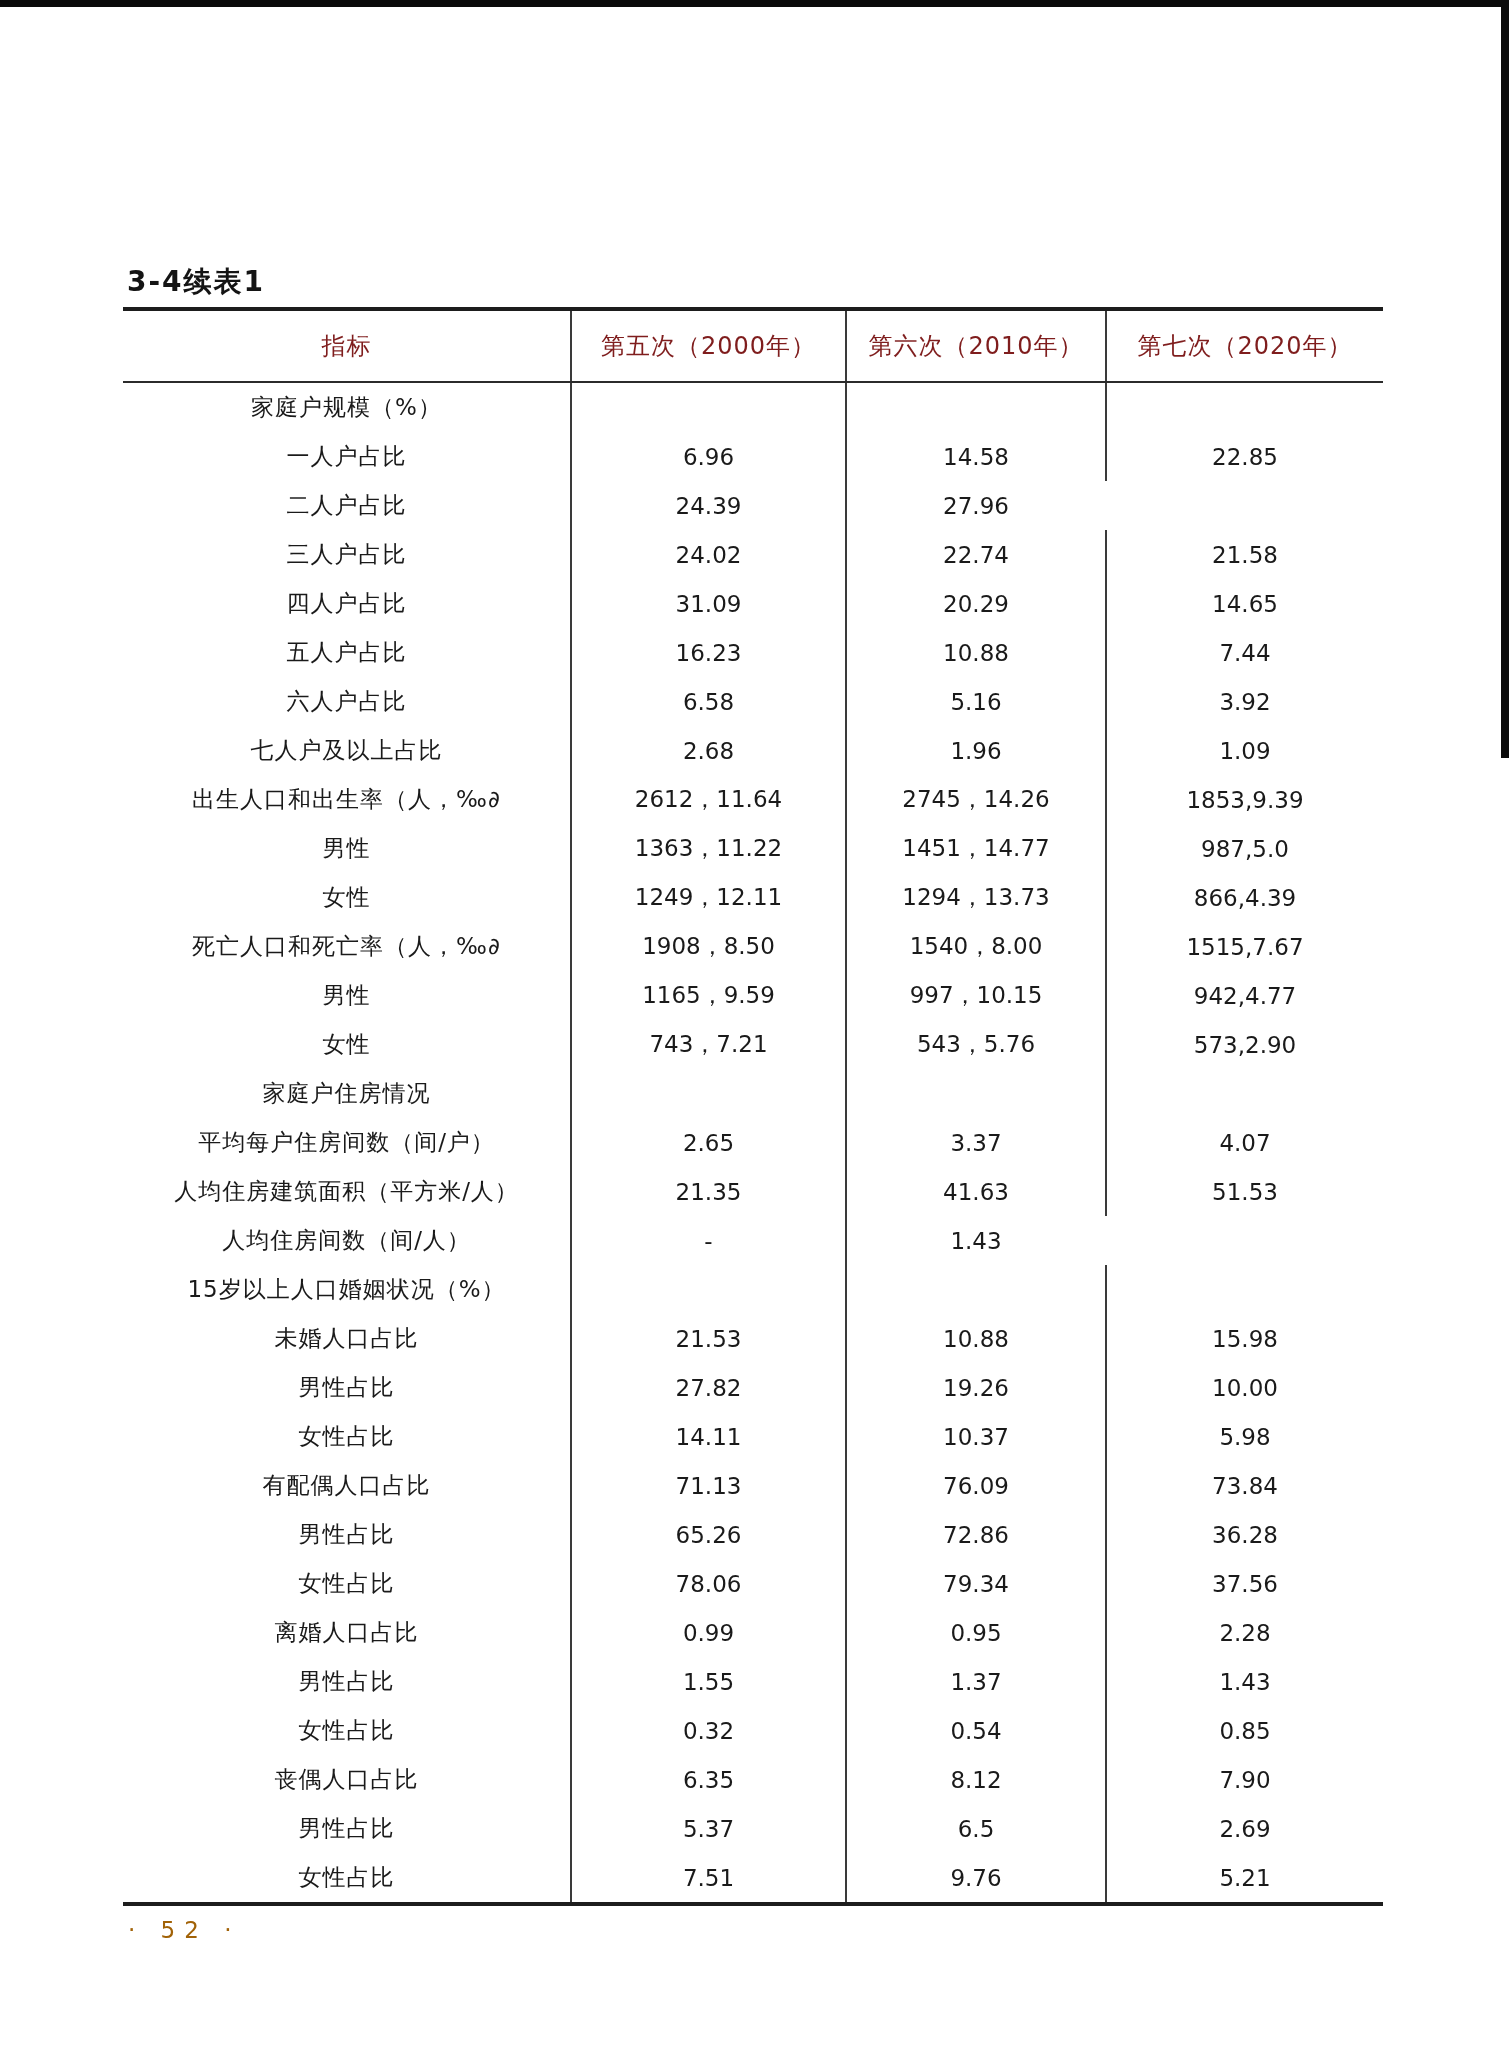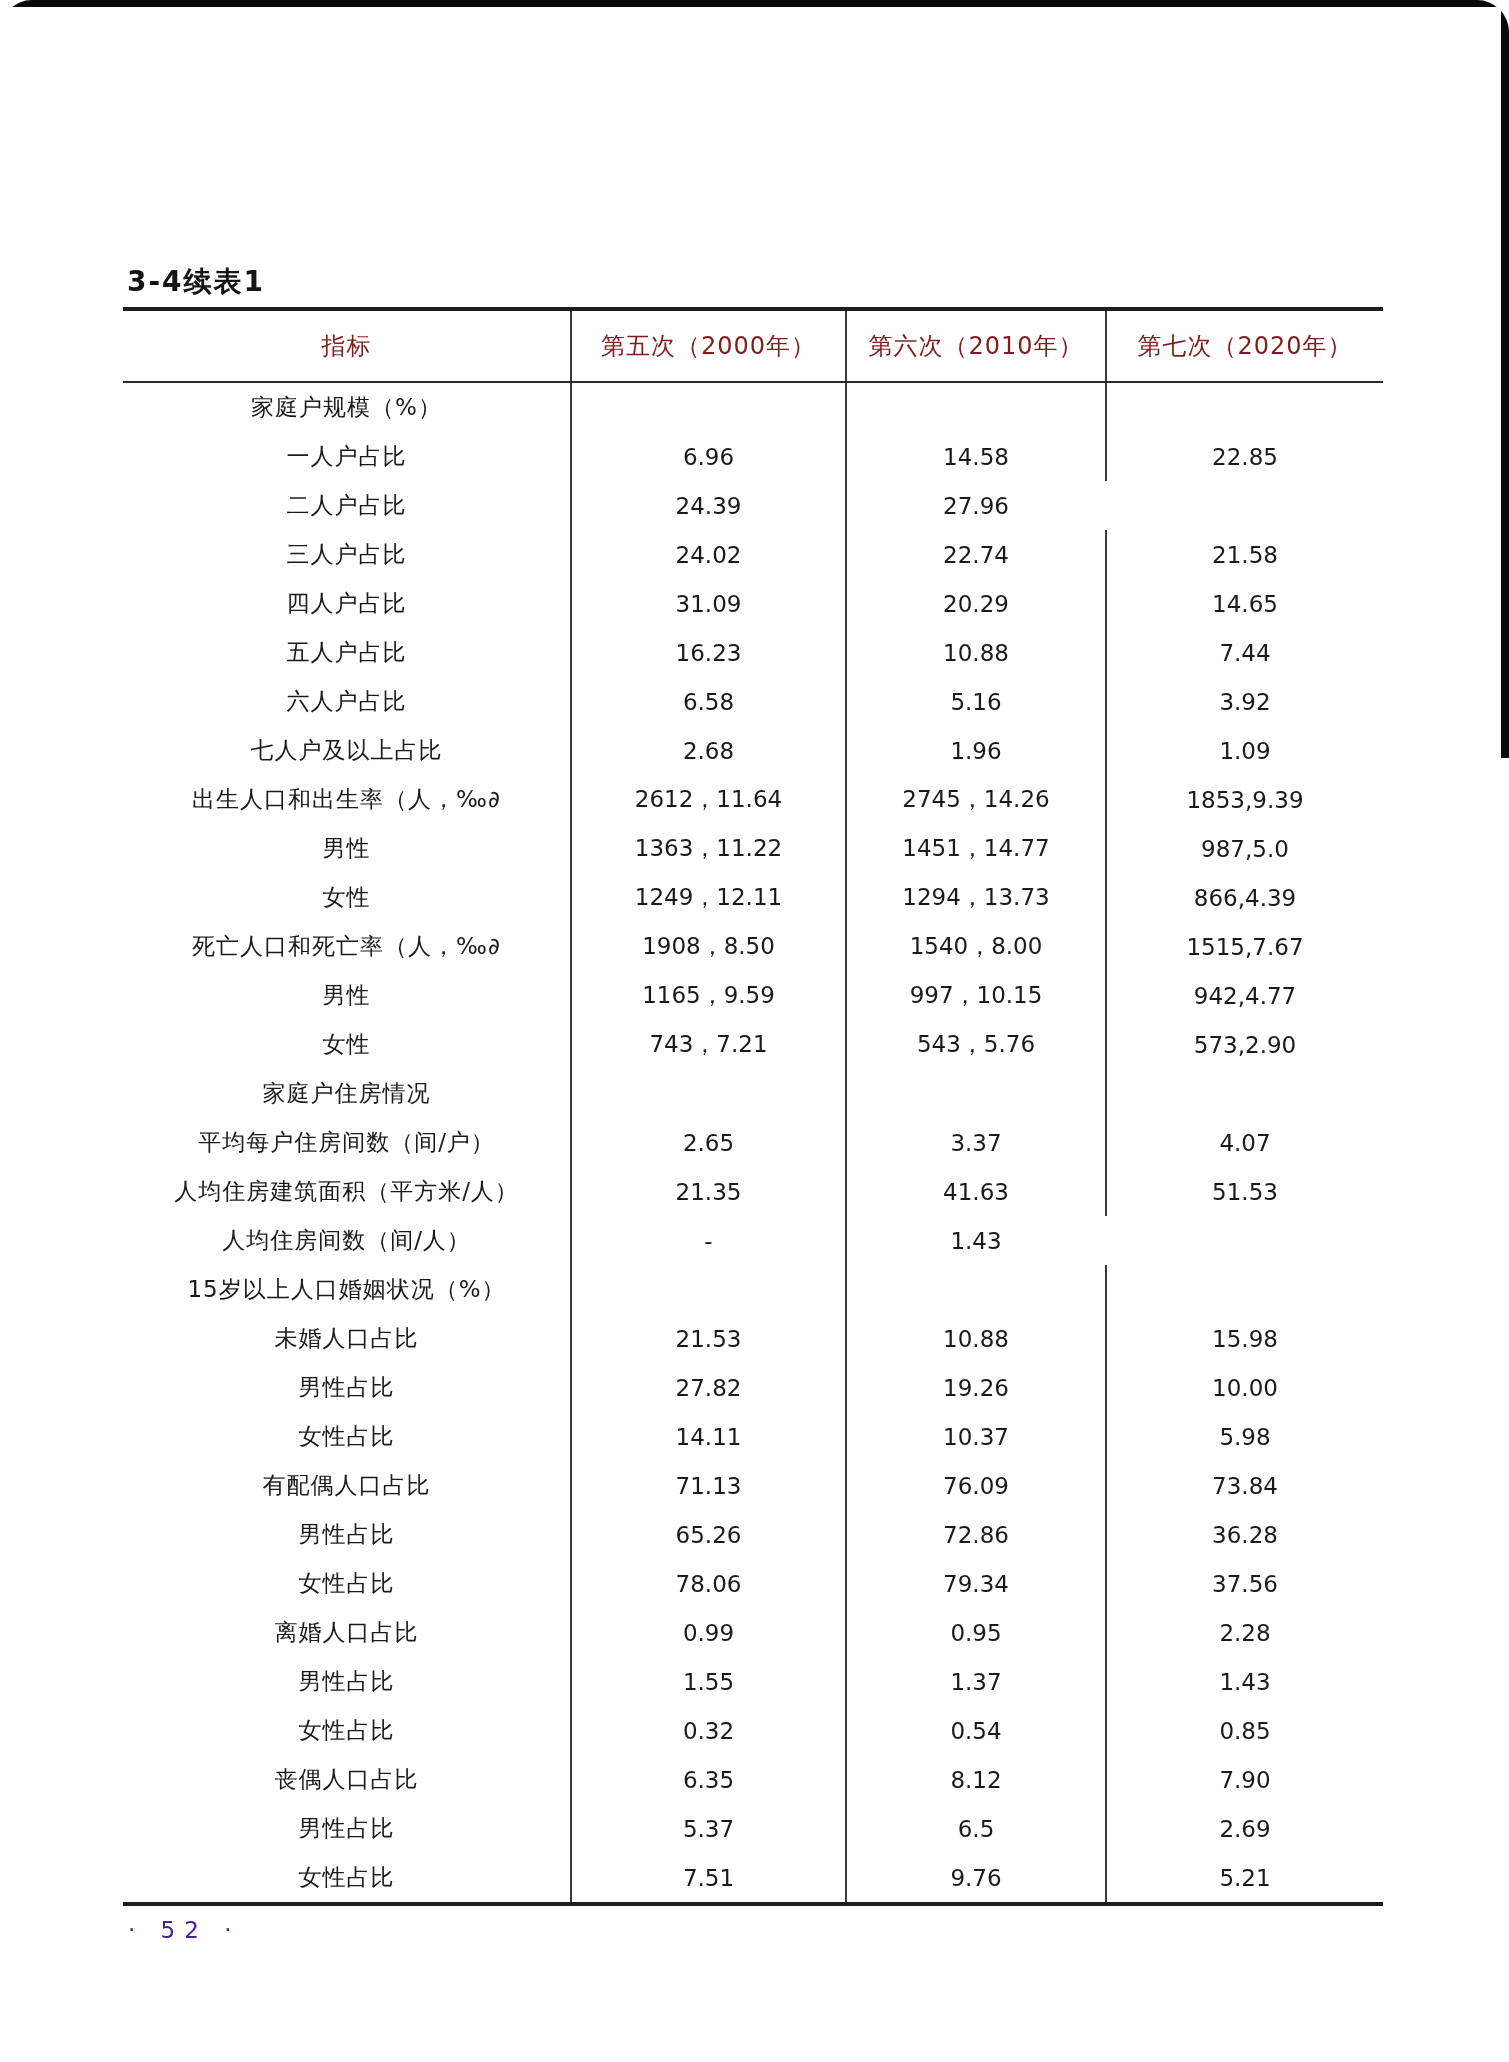--- a/index.html
+++ b/index.html
@@ -3,21 +3,20 @@
 <meta charset="utf-8">
 <style>
   html,body{margin:0;padding:0;background:#ffffff;}
   .page{
     position:relative;
     width:1509px;height:2062px;
     background:#ffffff;
     overflow:hidden;
     font-family:"DejaVu Sans","Liberation Sans",sans-serif;
     color:#1c1c1c;
-    border-radius:32px;
   }
   .scan-edge-top{
     position:absolute;left:0;top:0;width:1509px;height:7px;background:#0a0a0a;
   }
   .scan-edge-right{
     position:absolute;left:1501px;top:0;width:8px;height:758px;background:#0a0a0a;
   }
   .title{
     position:absolute;left:127px;top:263px;margin:0;
     font-size:28px;font-weight:bold;color:#141414;
@@ -41,21 +40,21 @@
     overflow:hidden;
     white-space:nowrap;
   }
   .trow > div + div{border-left:2px solid #3a3a3a;}
   .thead > div{font-size:24px;color:#7f1d1d;letter-spacing:1px;}
   .brow{height:49px;}
   .brow > div{font-size:23px;color:#1a1a1a;}
   .brow .label{letter-spacing:1px;}
   .pageno{
     position:absolute;left:128px;top:1917px;
-    font-size:23px;color:#4c1d95;letter-spacing:9px;
+    font-size:23px;color:#a16207;letter-spacing:9px;
   }
 </style>
 </head>
 <body>
 
 <div class="page">
 
   <div class="scan-edge-top"></div>
   <div class="scan-edge-right"></div>
 

